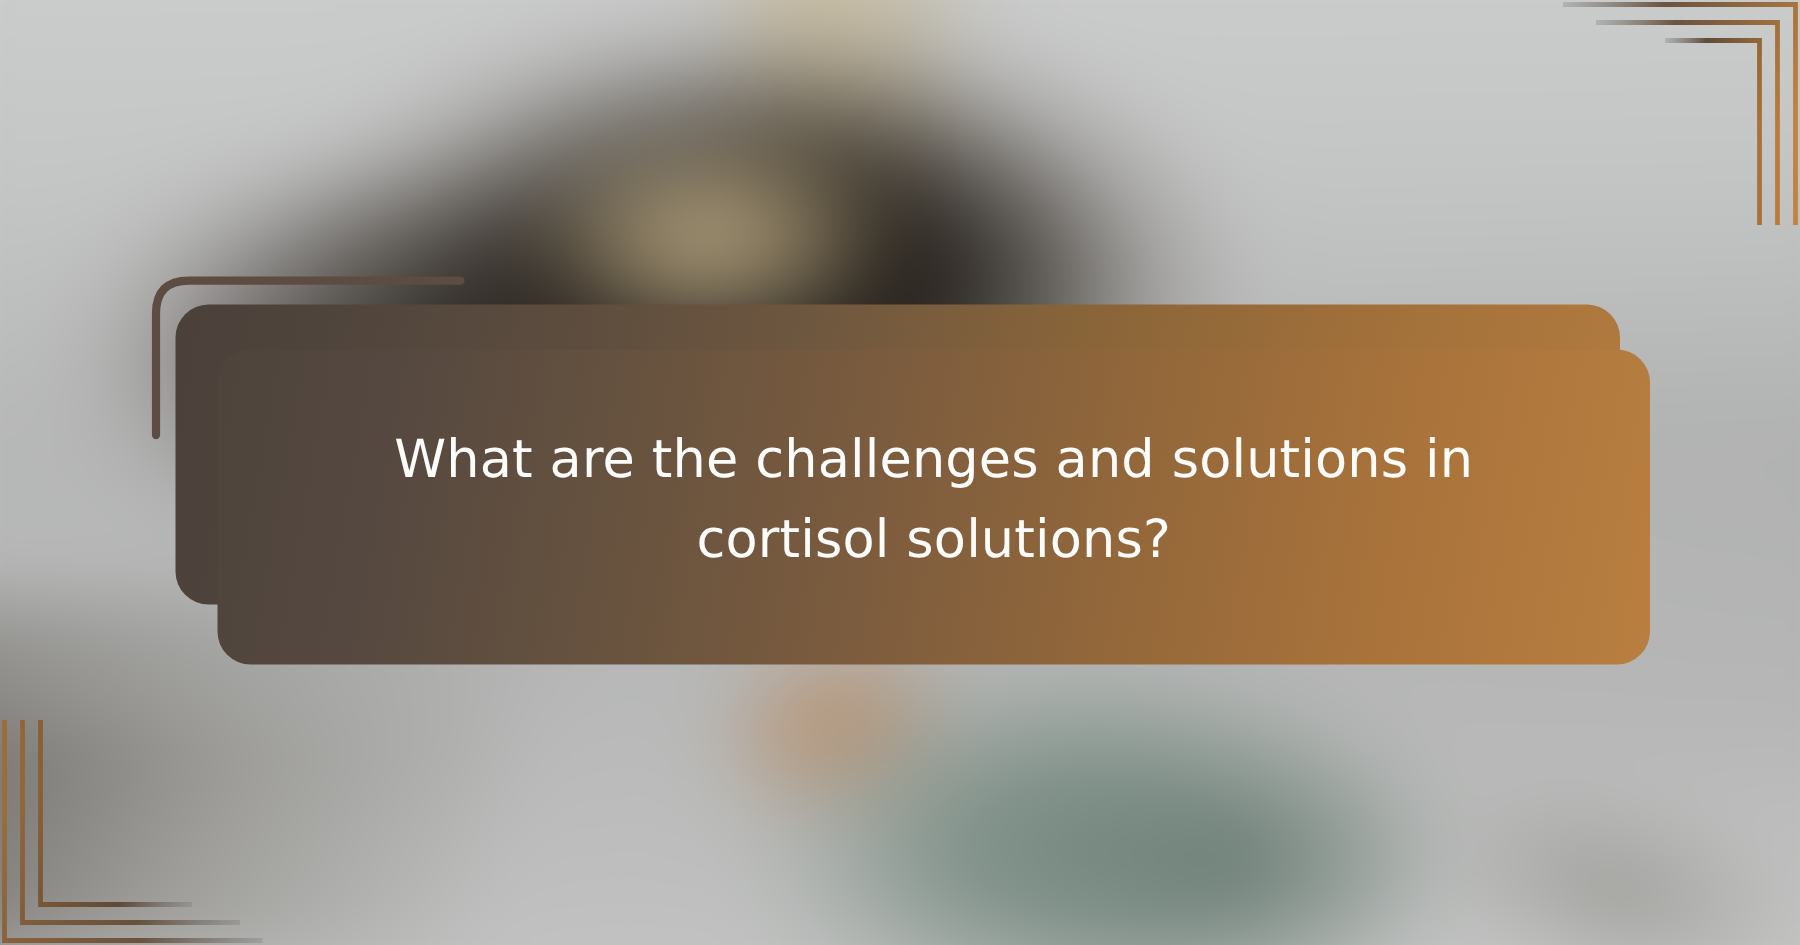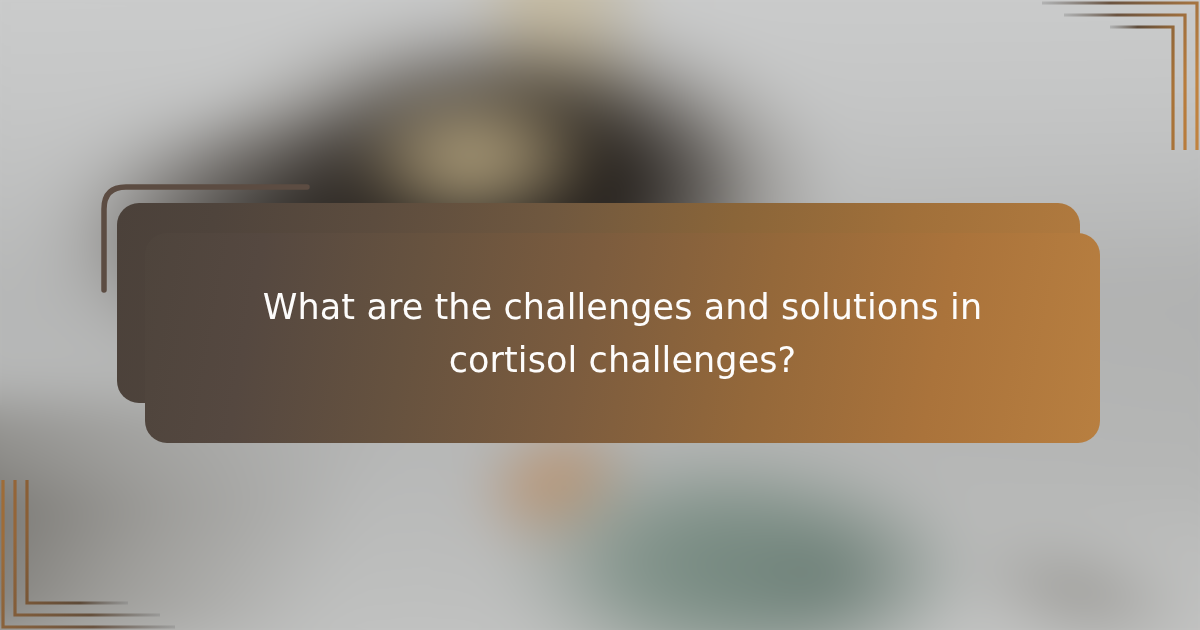--- a/index.html
+++ b/index.html
@@ -255,17 +255,17 @@
     <svg width="215" height="110" viewBox="0 0 215 110" aria-hidden="true">
       <path d="M 3 107 L 3 26 Q 3 4 25 4 L 206 4" fill="none" stroke="#5c4c42" stroke-width="5.5" stroke-linecap="round"></path>
     </svg>
   </div>
 
   <div class="card card-back"></div>
 
   <div class="card card-front">
     <h1 class="heading">
       <span class="ln">What are the challenges and solutions in</span>
-      <span class="ln">cortisol challenges?</span>
+      <span class="ln">cortisol solutions?</span>
     </h1>
   </div>
 
 </div>
 
 </body></html>

